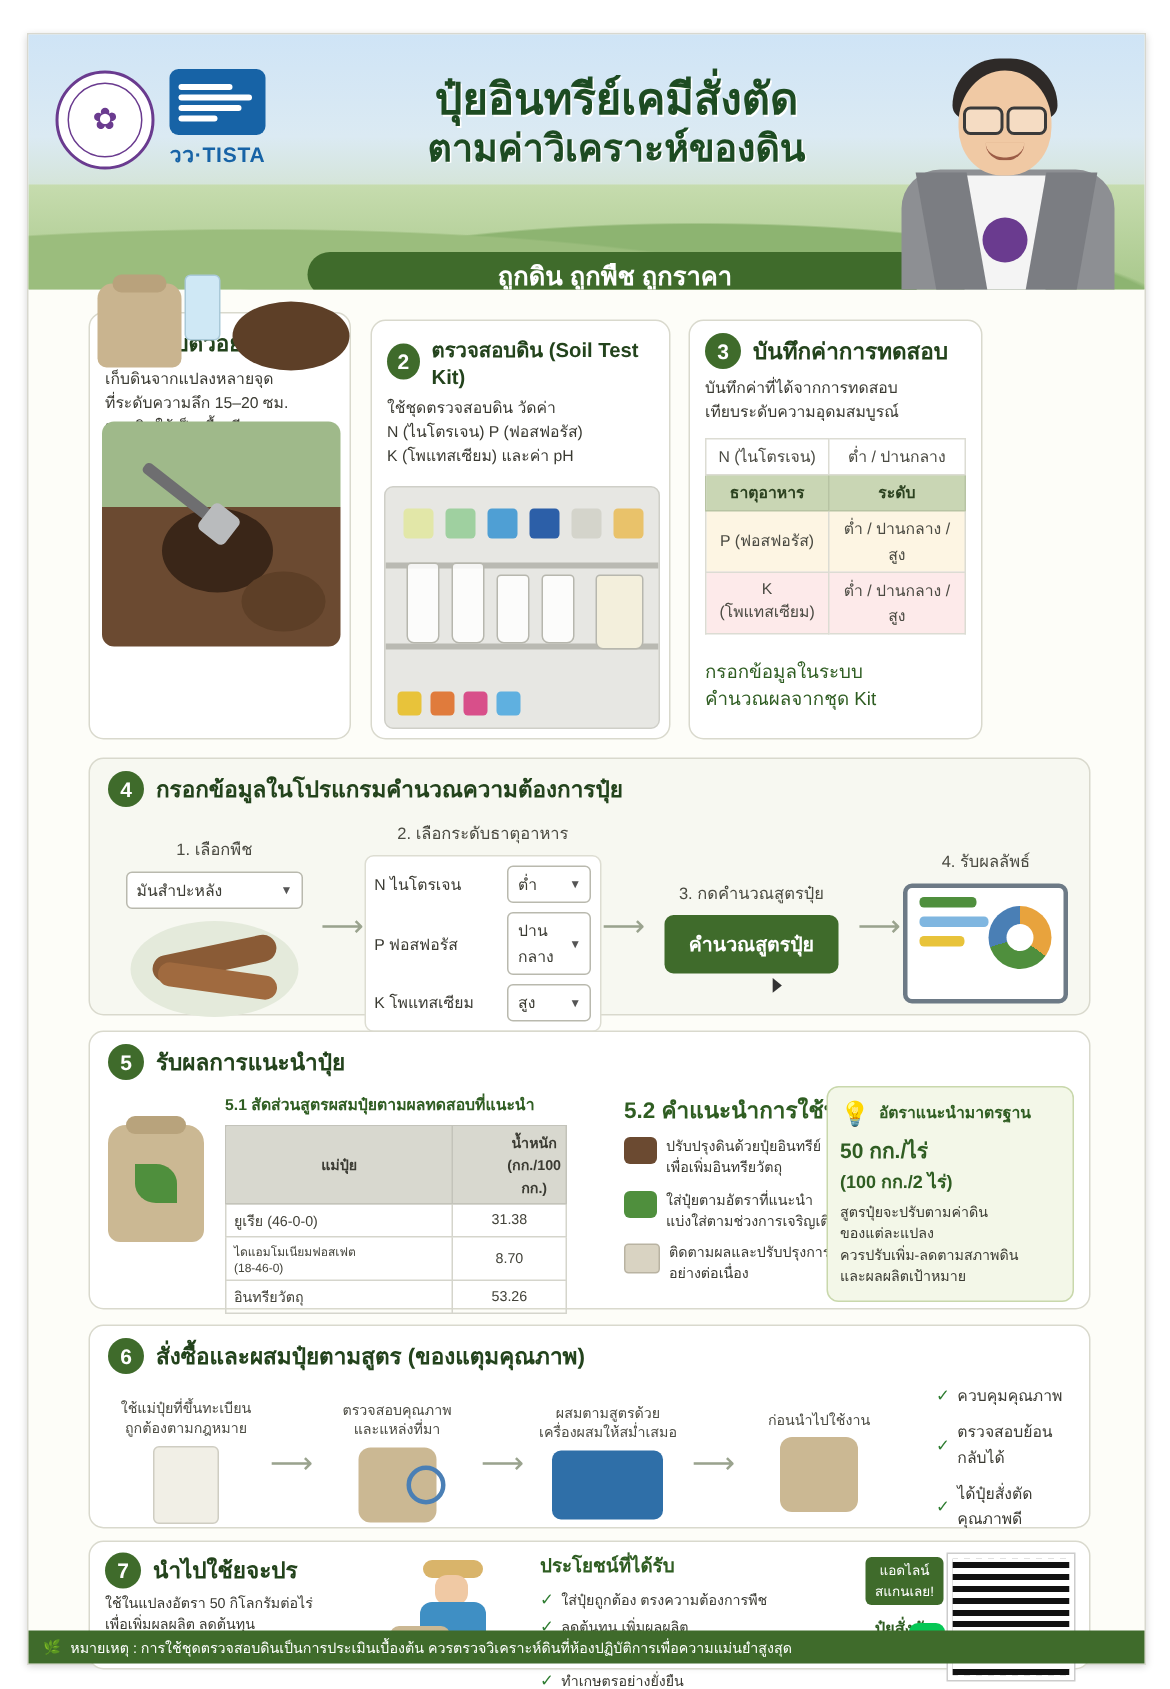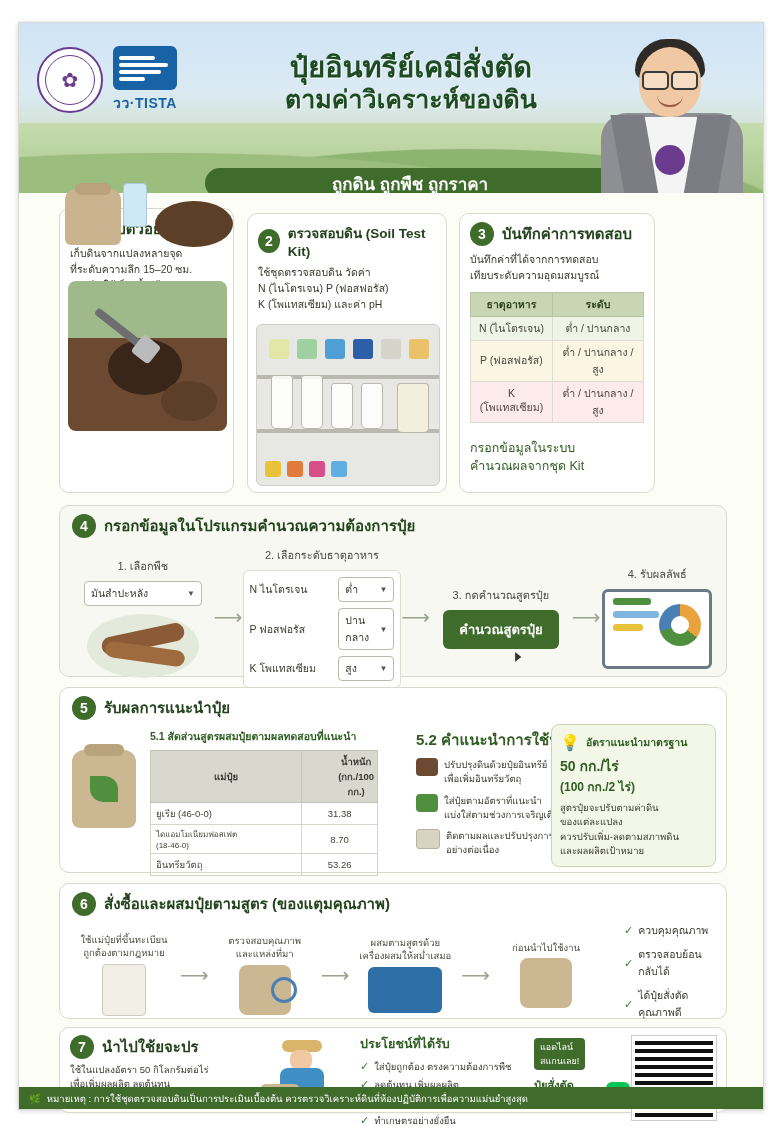--- a/index.html
+++ b/index.html
@@ -225,26 +225,26 @@
           <span class="num">3</span>
           <span>บันทึกค่าการทดสอบ</span>
         </div>
         <div class="body-th" style="margin-top:6px;font-size:10.5px;">
           <div>บันทึกค่าที่ได้จากการทดสอบ</div>
           <div>เทียบระดับความอุดมสมบูรณ์</div>
         </div>
         <table class="tbl" style="margin-top:8px;">
           <tbody>
               <tr>
+            <td>N (ไนโตรเจน)</td>
+            <td>ต่ำ / ปานกลาง</td>
+          </tr>
+          <tr>
             <th>ธาตุอาหาร</th>
             <th>ระดับ</th>
-          </tr>
-          <tr>
-            <td>N (ไนโตรเจน)</td>
-            <td>ต่ำ / ปานกลาง</td>
           </tr>
           <tr>
             <td>P (ฟอสฟอรัส)</td>
             <td>ต่ำ / ปานกลาง / สูง</td>
           </tr>
           <tr>
             <td>K (โพแทสเซียม)</td>
             <td>ต่ำ / ปานกลาง / สูง</td>
           </tr>
         </tbody>
@@ -490,21 +490,21 @@
         <div class="chkline" style="margin-bottom:3px;font-size:9.5px;">
           <span class="chk">✓</span>
           <span>รักษาความอุดมสมบูรณ์ของดิน</span>
         </div>
         <div class="chkline" style="font-size:9.5px;">
           <span class="chk">✓</span>
           <span>ทำเกษตรอย่างยั่งยืน</span>
         </div>
       </div>
 
-      <div style="position:absolute;right:108px;top:10px;width:84px;text-align:left;">
+      <div style="position:absolute;right:81px;top:10px;width:84px;text-align:center;">
         <div style="display:inline-block;background:#3f6b2b;color:#fff;font-size:9px;padding:2px 6px;border-radius:4px;white-space:pre-line;">แอดไลน์
 สแกนเลย!</div>
         <div style="font-size:11px;color:#2f5d22;font-weight:bold;margin-top:6px;white-space:pre-line;">ปุ๋ยสั่งตัด
 โดย วว.</div>
       </div>
       <div class="qr"></div>
       <div class="lineicon">LINE</div>
     </div>
 
     <div class="footer">

